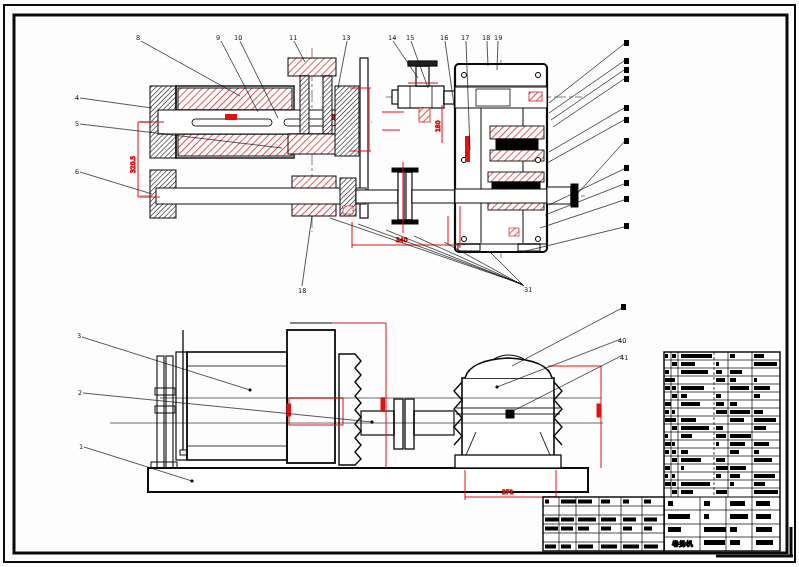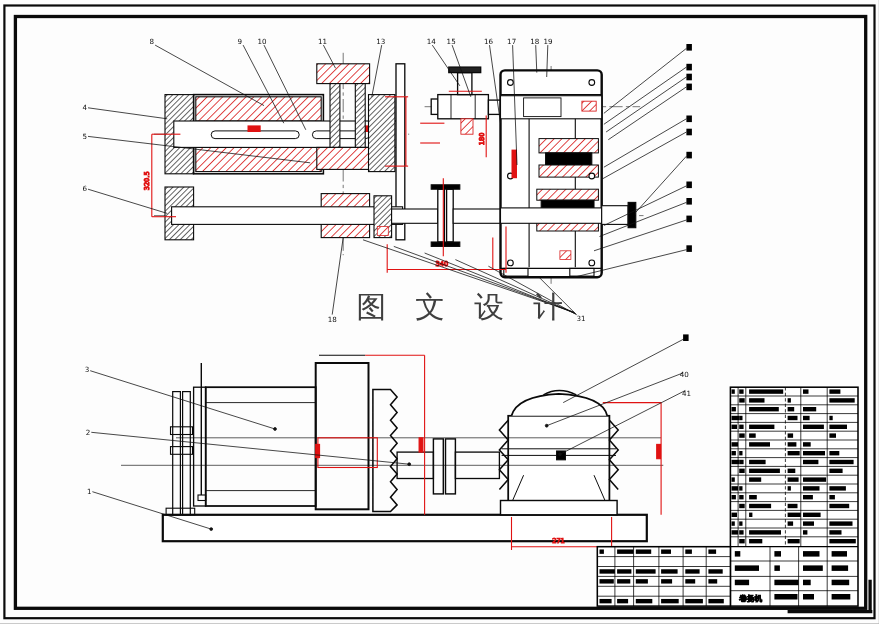--- a/index.html
+++ b/index.html
@@ -459,15 +459,14 @@
           <rect x="545" y="544.5" width="11" height="4" fill="#000"></rect>
           <rect x="561" y="544.5" width="10" height="4" fill="#000"></rect>
           <rect x="578" y="544.5" width="15" height="4" fill="#000"></rect>
           <rect x="601" y="544.5" width="16" height="4" fill="#000"></rect>
           <rect x="623" y="544.5" width="16" height="4" fill="#000"></rect>
           <rect x="644" y="544.5" width="14" height="4" fill="#000"></rect>
         </g>
 </g>
 </svg>
 
-<div class="watermark">图 文 设 计</div>
 
 </div>
 
 </body></html>

